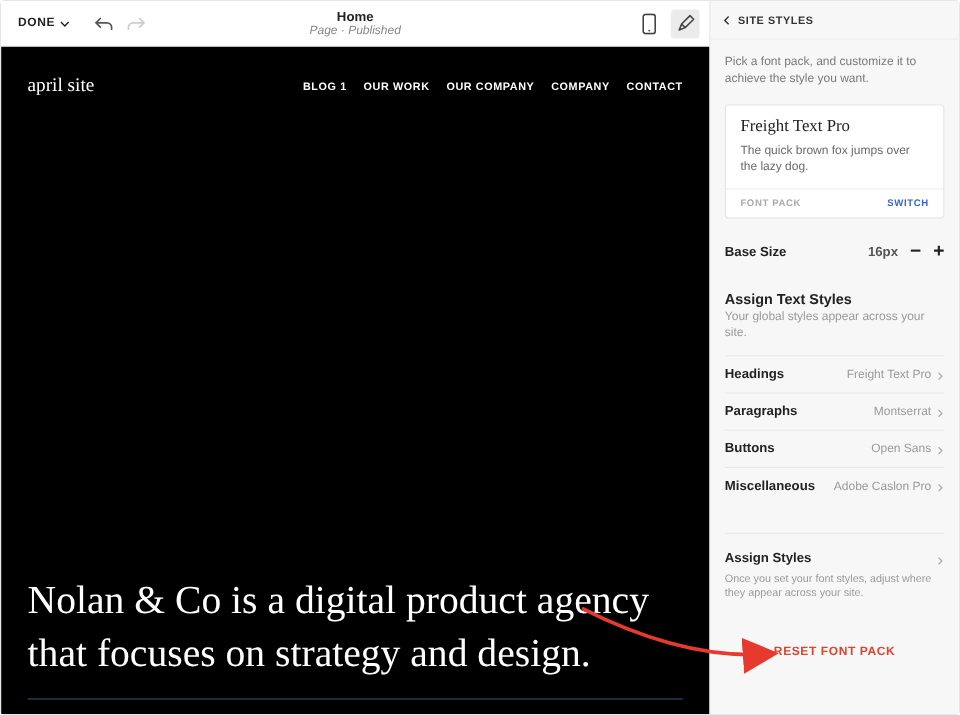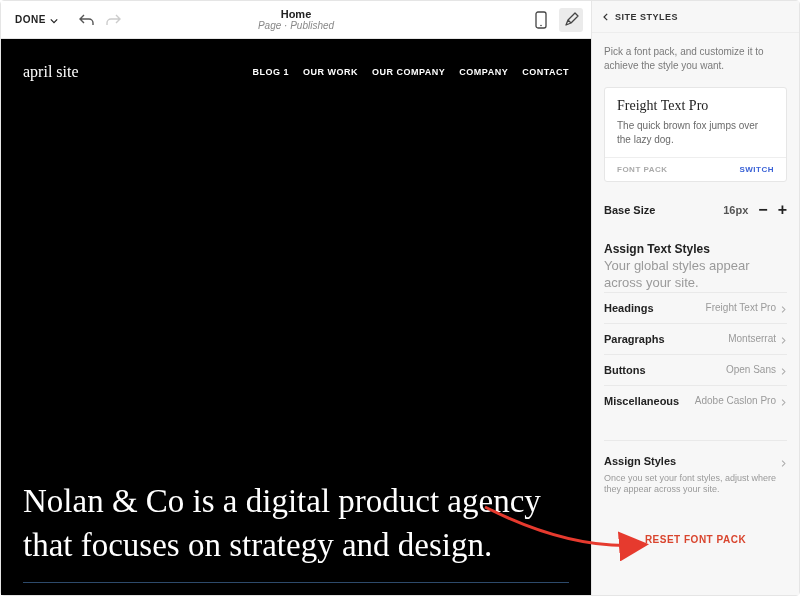--- a/index.html
+++ b/index.html
@@ -190,21 +190,21 @@
   .stepper .val { font-weight: 700; color: #555; font-size: 11px; }
   .step-btn { font-size: 16px; line-height: 1; cursor: pointer; user-select: none; font-weight: 700; }
 
   .section-h {
     font-size: 12px;
     font-weight: 700;
     color: #222;
     margin-top: 18px;
     margin-bottom: 2px;
   }
-  .section-sub { font-size: 13px; color: #9a9a9a; line-height: 1.3; margin-bottom: 0; }
+  .section-sub { font-size: 10px; color: #9a9a9a; line-height: 1.3; margin-bottom: 12px; }
 
   .list-row {
     display: flex;
     align-items: center;
     justify-content: space-between;
     padding: 9px 0;
     border-top: 1px solid #e9e9e9;
     cursor: pointer;
     font-size: 11px;
   }

